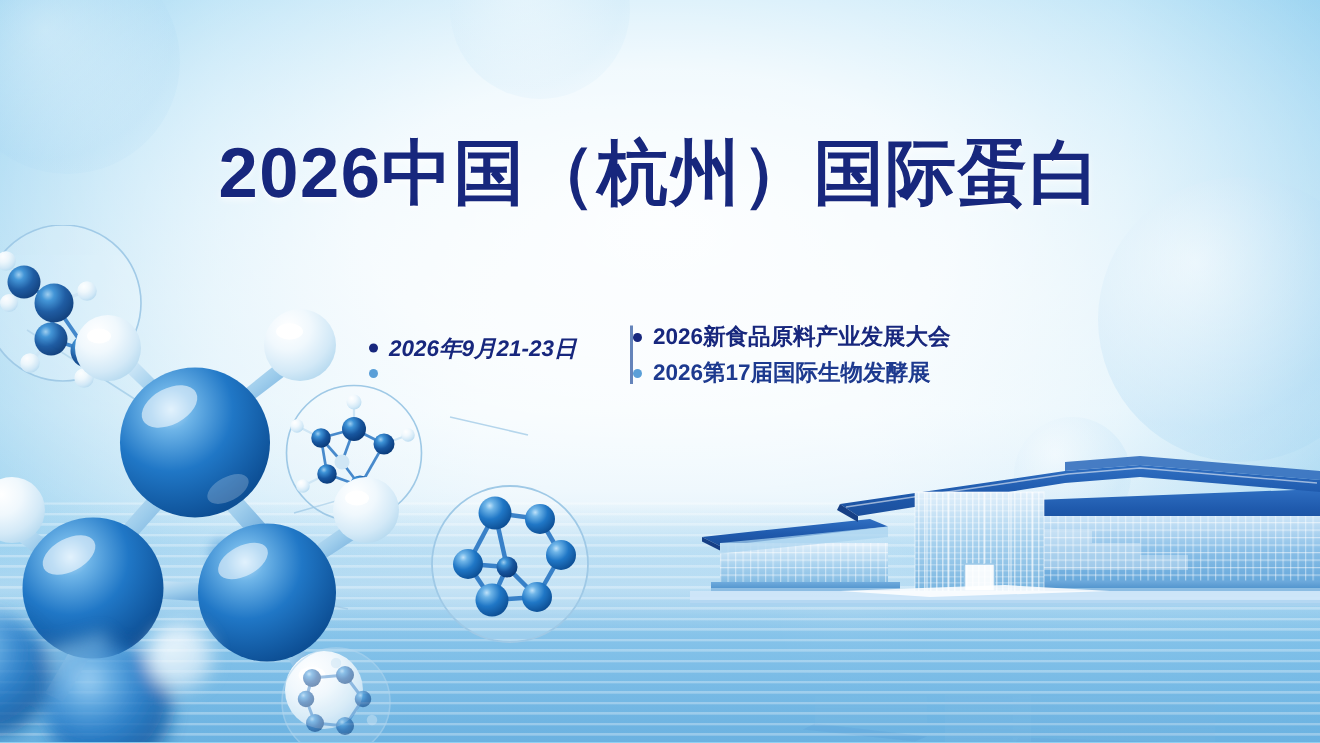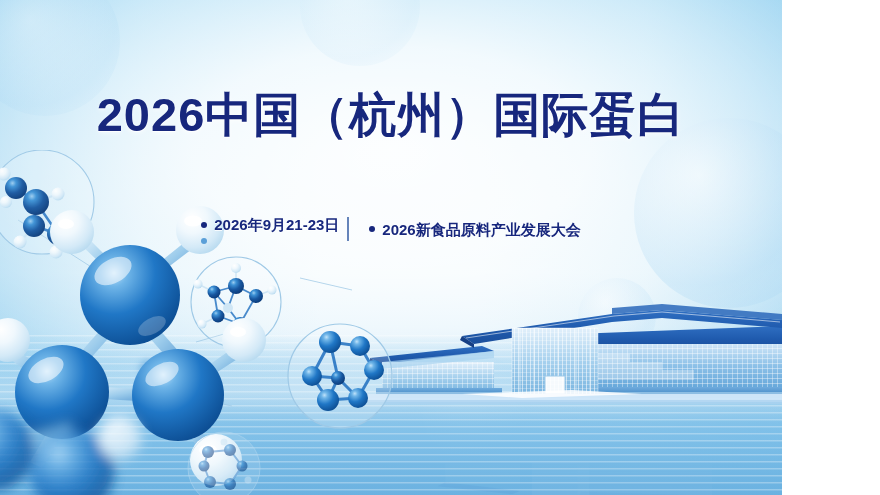--- a/index.html
+++ b/index.html
@@ -1,20 +1,20 @@
 <!DOCTYPE html>
 <html><head>
 <meta charset="utf-8">
 <style>
   html,body{margin:0;padding:0;background:#fff;}
   body{font-family:"Liberation Sans","DejaVu Sans",sans-serif;}
 
   #banner{
     position:relative;
-    width:782px;height:495px;
+    width:880px;height:495px;
     overflow:hidden;
     background:#0ea5e9;
   }
 
   
   .bg-base{
     position:absolute;inset:0;
     background:linear-gradient(180deg,#a9dcf5 0%,#bfe6f9 18%,#ddf1fb 40%,#eaf7fd 55%,#dff1fb 66%,#c4e3f6 78%,#a8d4ef 92%,#93c8ea 100%);
   }
   .bg-glow{
@@ -91,22 +91,22 @@
   #info{
     position:absolute;left:0;right:0;top:214px;
     display:flex;justify-content:center;align-items:stretch;
     gap:0;
     z-index:6;
   }
   .info-col{
     display:flex;flex-direction:column;justify-content:center;
     gap:3px;
   }
-  .info-col.left{padding-right:8px;}
-  .info-col.right{padding-left:20px;}
+  .info-col.left{padding-right:36px;font-style:italic;}
+  .info-col.right{}
   .info-divider{
     width:2px;
     background:#4a6fae;
     opacity:.85;
     margin:3px 0;
   }
   .info-row{
     display:flex;align-items:center;gap:7px;
     font-size:15px;
     line-height:21px;
@@ -449,17 +449,21 @@
       </div>
     </div>
 
     <div class="info-divider"></div>
 
     <div class="info-col right">
       <div class="info-row primary">
         <span class="dot dark"></span>
         <span class="info-text">2026新食品原料产业发展大会</span>
       </div>
+      <div class="info-row secondary">
+        <span class="dot light"></span>
+        <span class="info-text">2026第17届国际生物发酵展</span>
+      </div>
     </div>
 
   </div>
 
 </div>
 
 </body></html>

